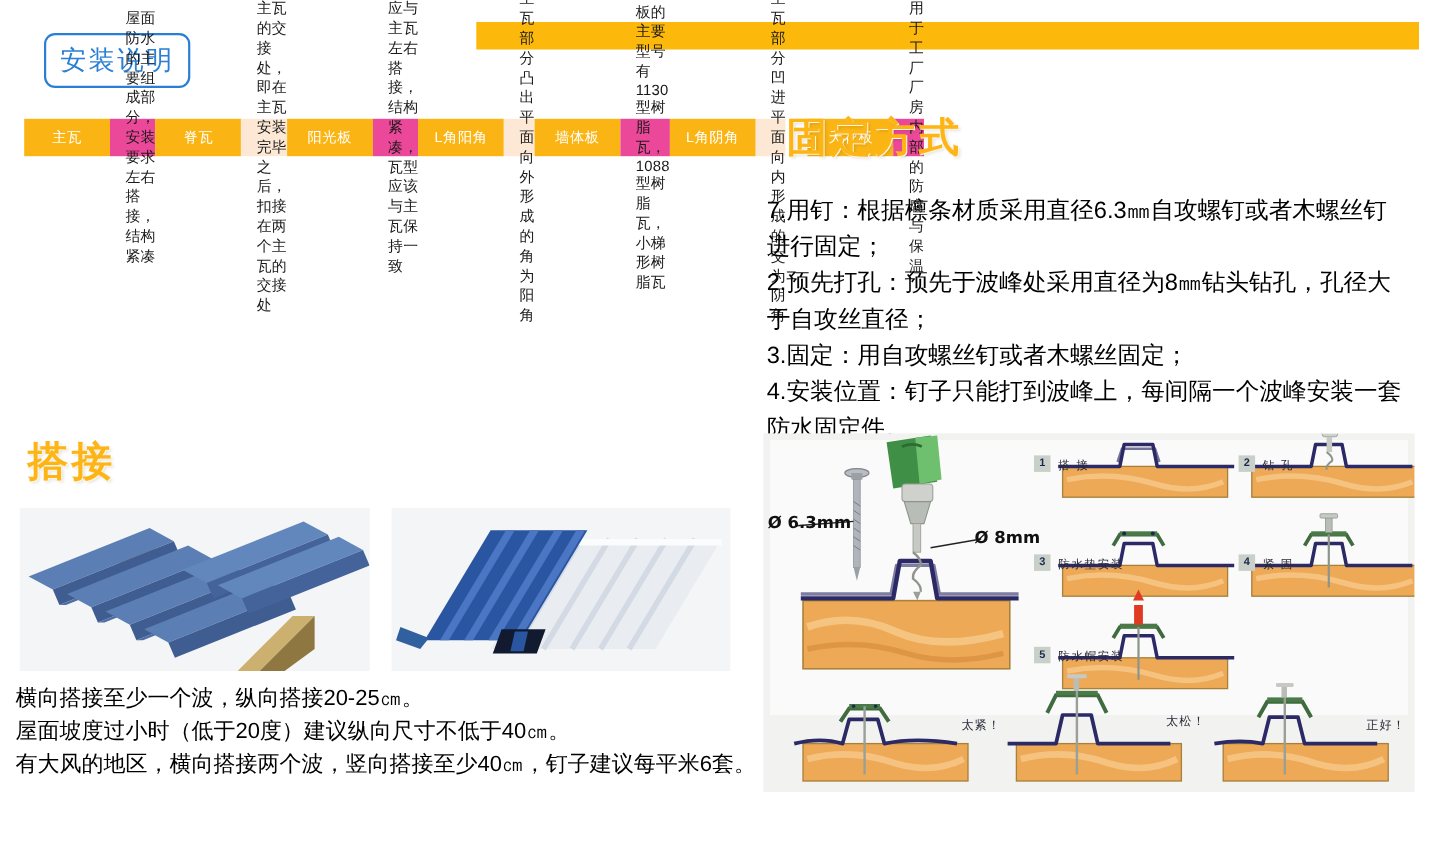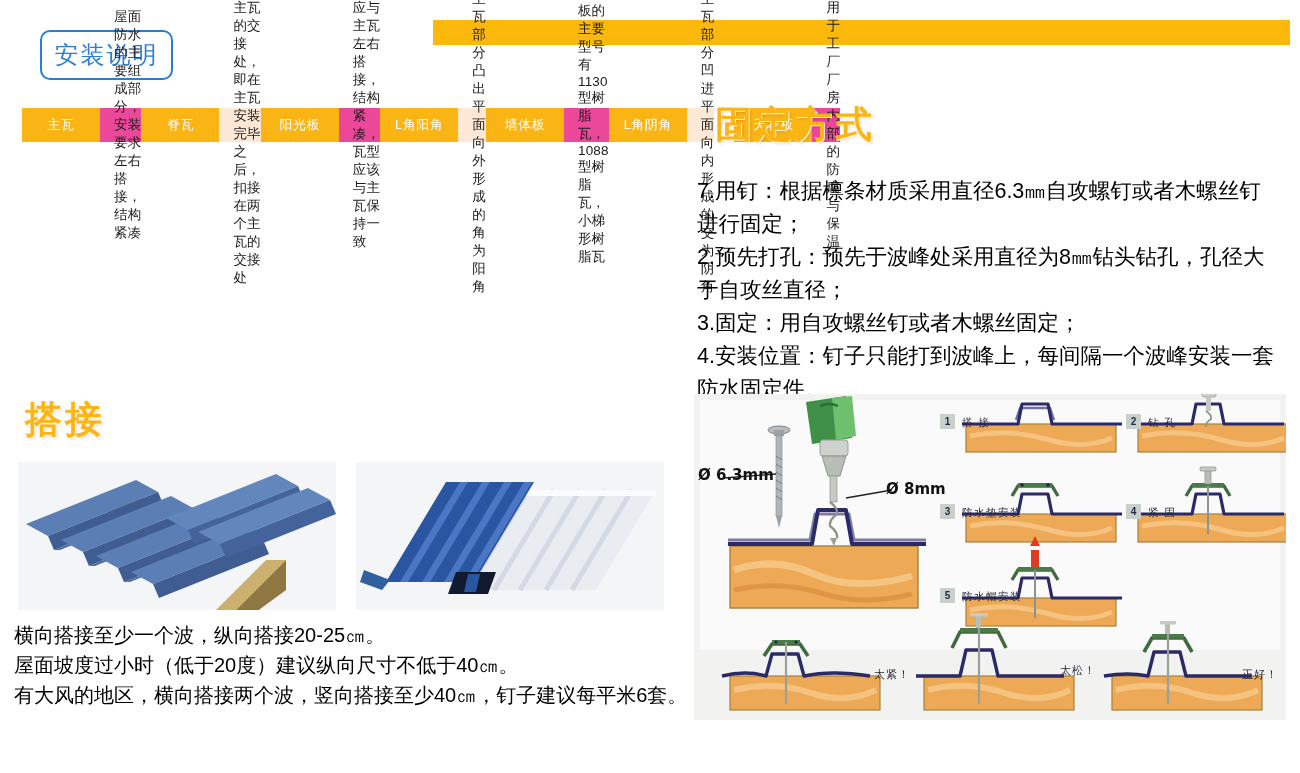--- a/index.html
+++ b/index.html
@@ -102,21 +102,21 @@
     background: #c9cfc9; color: #1b2a4a;
     font-size: 10px; font-weight: bold;
     display: flex; align-items: center; justify-content: center;
   }
   .step-lbl {
     position: absolute; font-size: 10.5px; color: #2a2a3a;
     letter-spacing: 1.5px; white-space: nowrap;
   }
   .judge-lbl {
     position: absolute; font-size: 11px; color: #2a2a3a;
-    letter-spacing: 1px; white-space: nowrap; margin-top: 15px;
+    letter-spacing: 1px; white-space: nowrap;
   }
 </style>
 </head>
 <body>
 
 <div id="page">
 
   <div class="badge">安装说明</div>
   <div class="topbar"></div>
 

